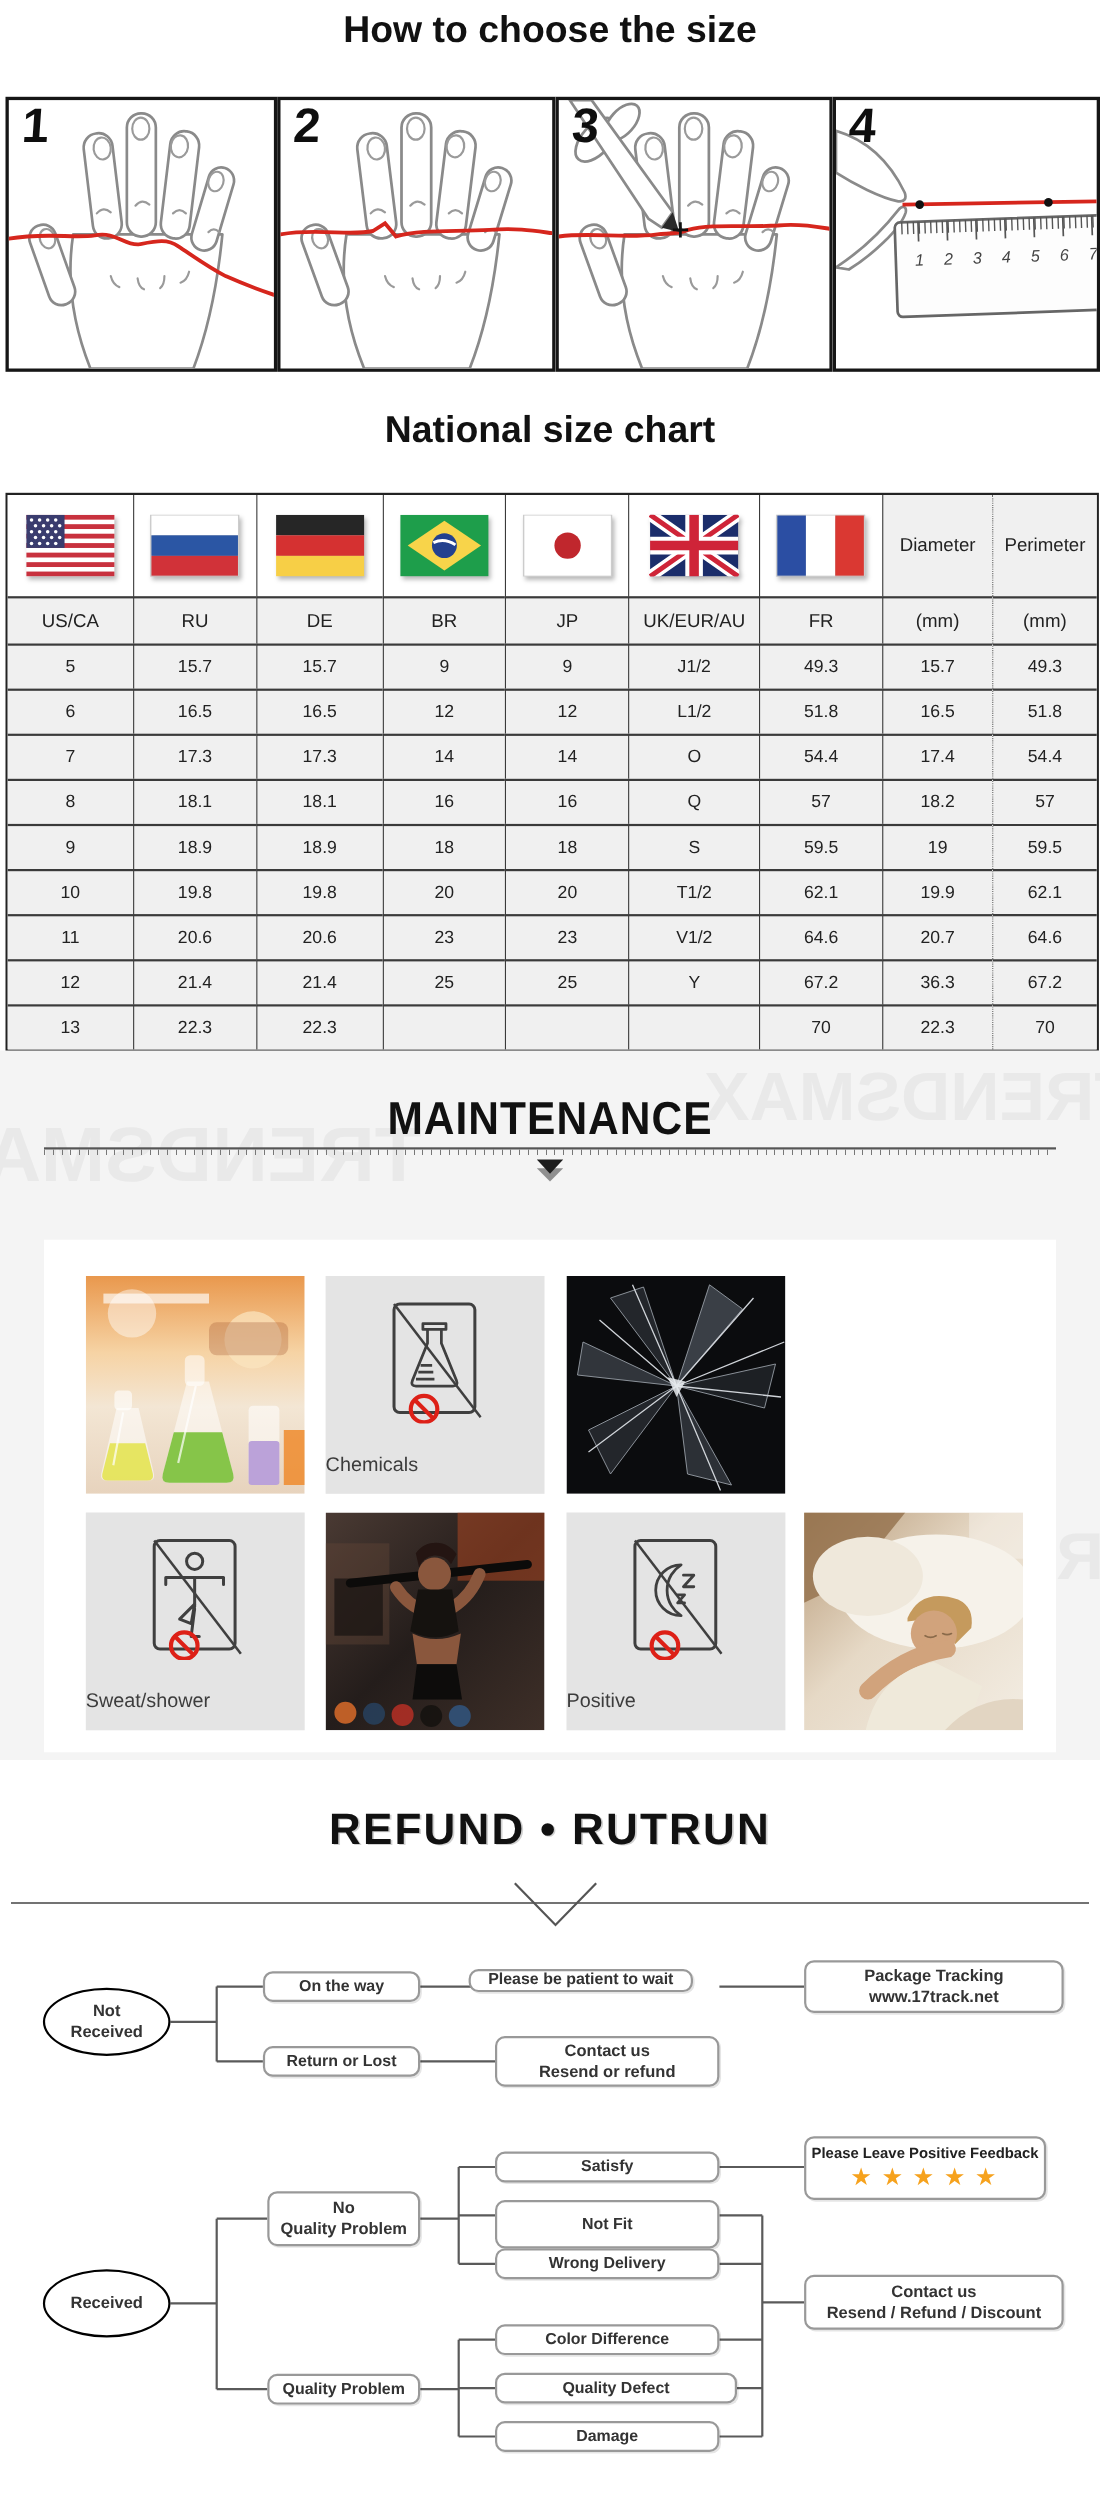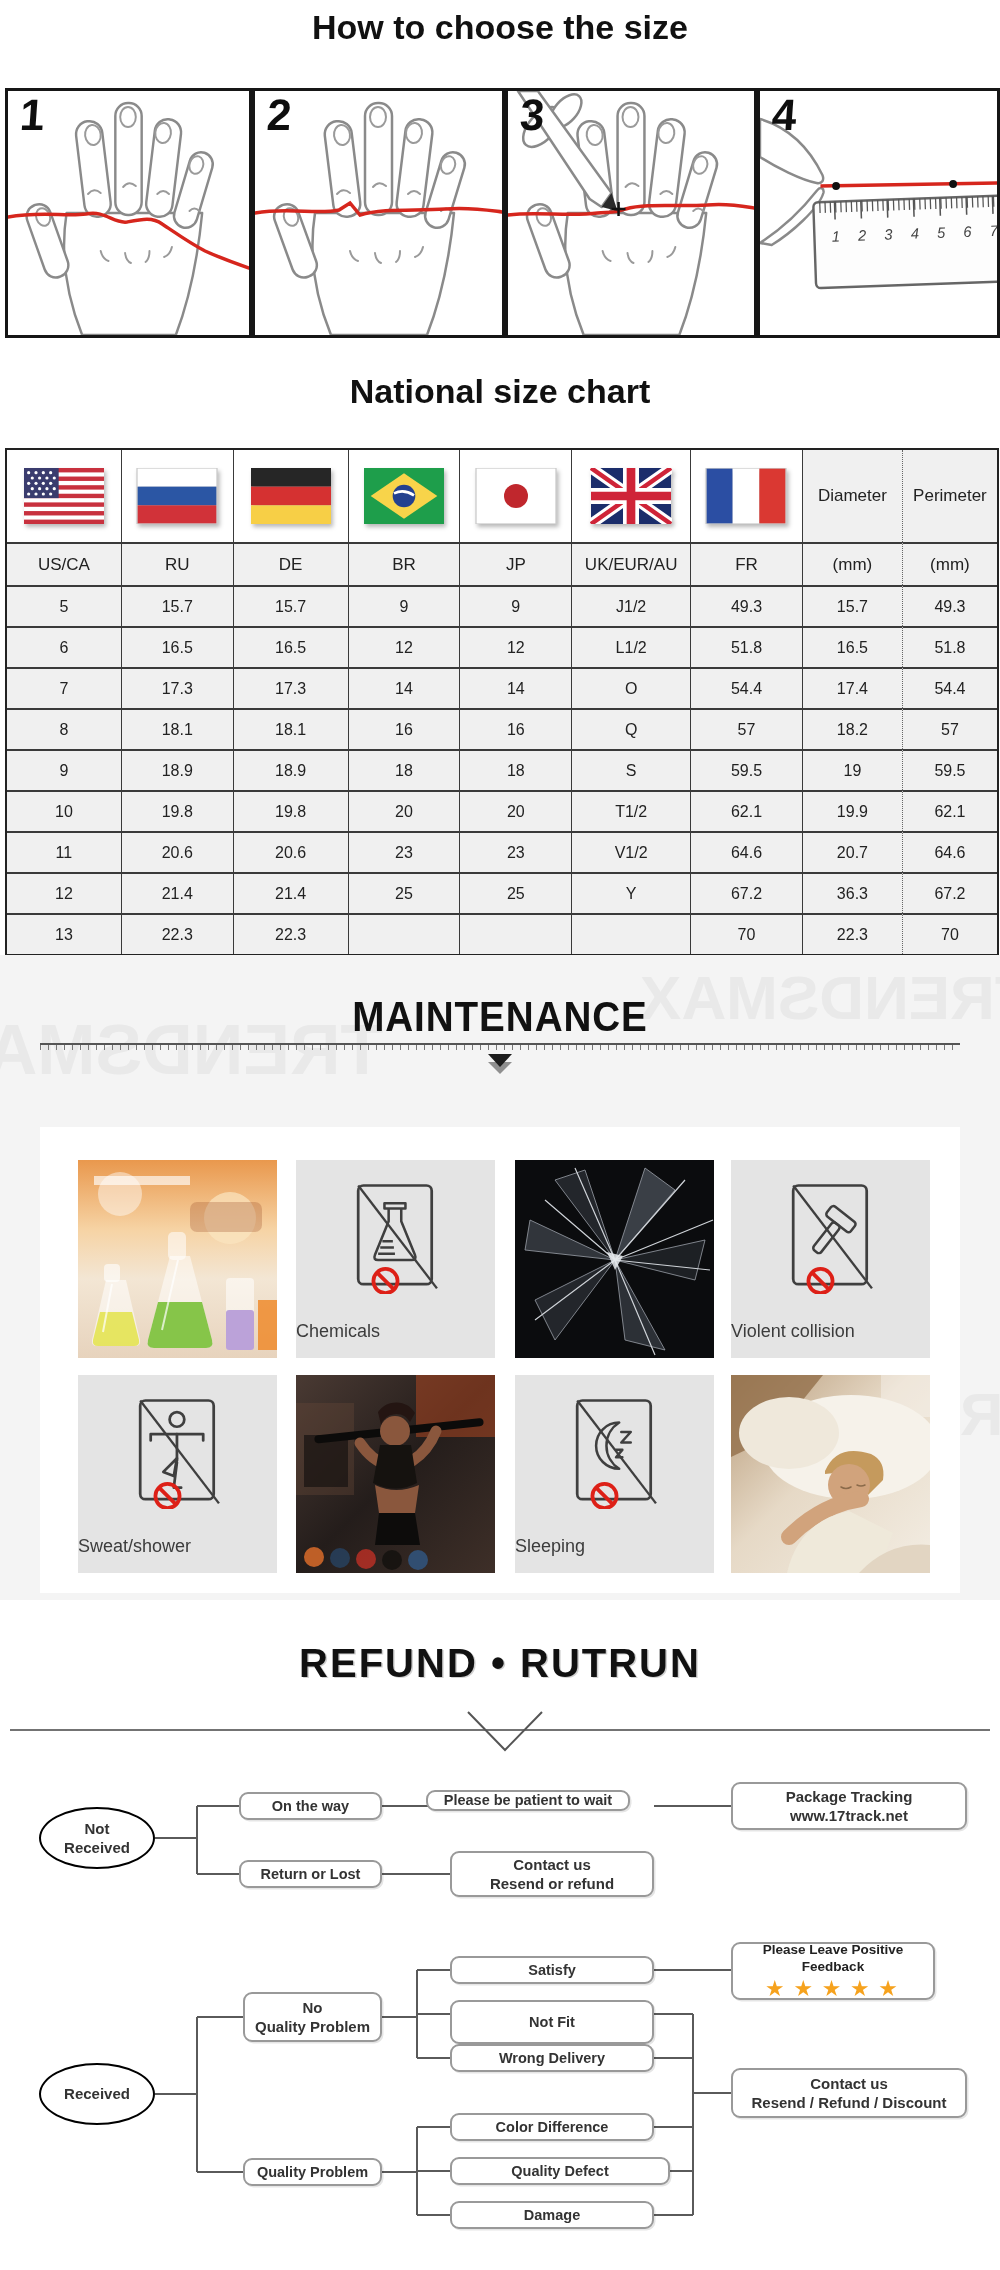--- a/index.html
+++ b/index.html
@@ -435,35 +435,20 @@
             <polygon points="100,100 190,80 180,120" fill="#1d2024"></polygon>
             <polygon points="100,100 150,190 110,180" fill="#2c3036"></polygon>
             <polygon points="100,100 40,180 20,140" fill="#23262b"></polygon>
             <polygon points="100,100 10,90 15,60" fill="#31353b"></polygon>
           </g>
           <path d="M100,100 L30,40 M100,100 L170,20 M100,100 L195,110 M100,100 L140,195 M100,100 L20,160 M100,100 L60,8 M100,100 L198,60" stroke="#cfd3d8" stroke-width="1.2" fill="none"></path>
           <polygon points="92,92 108,96 100,110" fill="#e8ebee" opacity=".85"></polygon>
         </svg>
       </div>
 
-      <div class="tile gray" style="left:691px;top:33px">
-        <svg class="warn-icon" viewBox="0 0 80 106">
-          <rect x="4" y="3" width="70" height="94" rx="5" fill="none" stroke="#3f3f3f" stroke-width="2.6"></rect>
-          <line x1="4" y1="3" x2="79" y2="101" stroke="#3f3f3f" stroke-width="2.2"></line>
-          <g fill="none" stroke="#3f3f3f" stroke-width="2.4" transform="rotate(38 40 48)">
-            <rect x="25" y="26" width="29" height="12" rx="3"></rect>
-            <rect x="35" y="38" width="9" height="33" rx="3"></rect>
-          </g>
-          <g stroke="#dd2017" stroke-width="3.6" fill="none">
-            <circle cx="30" cy="94" r="11.5"></circle>
-              <line x1="22" y1="86" x2="38" y2="102"></line>
-          </g>
-        </svg>
-        <div class="lbl">Violent collision</div>
-      </div>
 
       <div class="tile gray" style="left:38px;top:248px">
         <svg class="warn-icon" viewBox="0 0 80 106">
           <rect x="4" y="3" width="70" height="94" rx="5" fill="none" stroke="#3f3f3f" stroke-width="2.6"></rect>
           <line x1="4" y1="3" x2="79" y2="101" stroke="#3f3f3f" stroke-width="2.2"></line>
           <g fill="none" stroke="#3f3f3f" stroke-width="2.6" stroke-linecap="round" stroke-linejoin="round">
             <circle cx="39" cy="21" r="7"></circle>
             <path d="M14,35 h50 M14,35 v6 M64,35 v6"></path>
             <path d="M39,35 v25"></path>
             <path d="M39,58 l-13,13 l10,4 z"></path>
@@ -515,21 +500,21 @@
           <g fill="none" stroke="#3f3f3f" stroke-width="2.4" stroke-linecap="round" stroke-linejoin="round">
             <path d="M44,24 A22,22 0 1 0 44,68 A26,26 0 0 1 44,24 Z"></path>
             <path d="M46,33 h9 l-9,10 h9"></path>
             <path d="M41,50 h6 l-6,7 h6"></path>
           </g>
           <g stroke="#dd2017" stroke-width="3.6" fill="none">
             <circle cx="30" cy="94" r="11.5"></circle>
               <line x1="22" y1="86" x2="38" y2="102"></line>
           </g>
         </svg>
-        <div class="lbl">Sleeping</div>
+        <div class="lbl">Positive</div>
       </div>
 
       <div class="tile" style="left:691px;top:248px">
         <svg class="photo" viewBox="0 0 199 198" preserveAspectRatio="none">
           <defs>
               <linearGradient id="slpg" x1="0" y1="0" x2="1" y2="1">
             <stop offset="0" stop-color="#b79a78"></stop>
                 <stop offset=".45" stop-color="#e6d9c6"></stop>
                 <stop offset="1" stop-color="#f3ede3"></stop>
               </linearGradient>
@@ -576,21 +561,21 @@
   <div class="fcb" style="left:239px;top:1860px;width:143px;height:28px">Return or Lost</div>
   <div class="fcb" style="left:450px;top:1851px;width:204px;height:46px;font-size:15px">Contact us
 Resend or refund</div>
 
   <div class="fce" style="left:39px;top:2063px;width:116px;height:62px">Received</div>
   <div class="fcb" style="left:243px;top:1992px;width:139px;height:50px;font-size:15px">No
 Quality Problem</div>
   <div class="fcb" style="left:450px;top:1956px;width:204px;height:28px">Satisfy</div>
   <div class="fcb" style="left:450px;top:2000px;width:204px;height:44px">Not Fit</div>
   <div class="fcb" style="left:450px;top:2044px;width:204px;height:28px">Wrong Delivery</div>
-  <div class="fcb" style="left:731px;top:1942px;width:204px;height:58px">
+  <div class="fcb" style="left:731px;top:1942px;width:220px;height:58px">
     <div class="fb-label">Please Leave Positive Feedback</div>
     <div class="fb-stars">★ ★ ★ ★ ★</div>
   </div>
   <div class="fcb" style="left:243px;top:2158px;width:139px;height:28px">Quality Problem</div>
   <div class="fcb" style="left:450px;top:2113px;width:204px;height:28px">Color Difference</div>
   <div class="fcb" style="left:450px;top:2157px;width:220px;height:28px">Quality Defect</div>
   <div class="fcb" style="left:450px;top:2201px;width:204px;height:28px">Damage</div>
   <div class="fcb" style="left:731px;top:2068px;width:236px;height:50px;font-size:15px">Contact us
 Resend / Refund / Discount</div>
 

